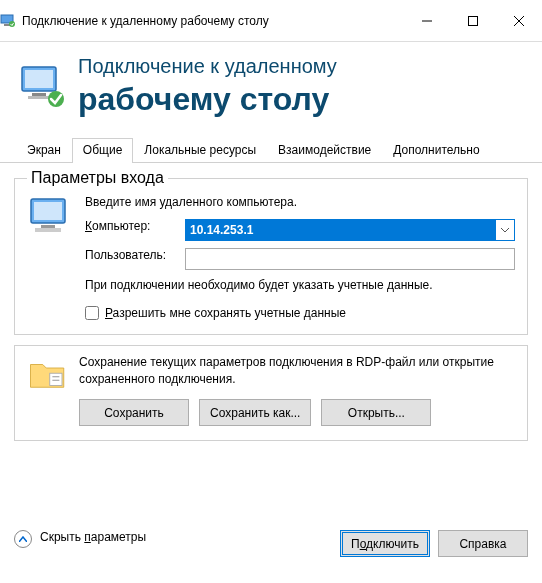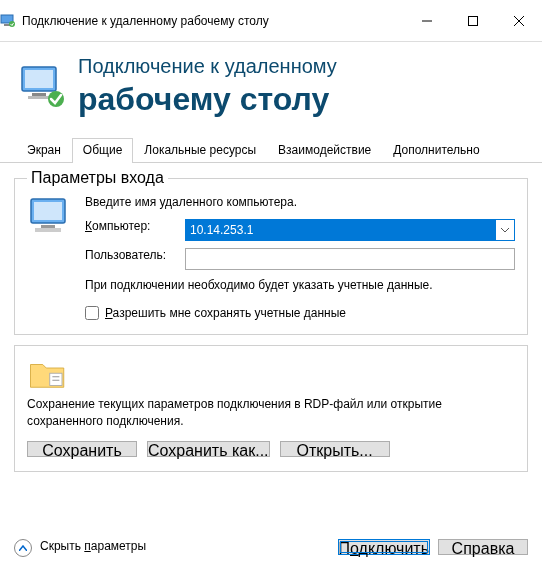--- a/index.html
+++ b/index.html
@@ -20,32 +20,32 @@
 fieldset { border: 1px solid #d0d0d0; margin: 6px 0 10px 0; padding: 8px 12px 14px 12px; }
 legend { padding: 0 4px; font-size: 16px; }
 .login-row { display: flex; align-items: flex-start; }
 .pc-icon { width: 48px; height: 48px; margin-right: 10px; flex-shrink: 0; }
 .login-fields { flex: 1; }
 .intro { margin-bottom: 10px; }
 .frow { display: flex; align-items: flex-start; margin-bottom: 7px; }
 .flabel { width: 100px; }
 .underline { text-decoration: underline; }
 .combo { flex: 1; display: flex; border: 1px solid #0078d7; height: 22px; align-items: center; }
-.combo input { flex: 1; border: none; outline: none; background: #0078d7; color: #fff; padding: 8px 4px; font-family: inherit; font-size: 12px; height: 100%; }
+.combo input { flex: 1; border: none; outline: none; background: #0078d7; color: #fff; padding: 8px 4px; font-family: inherit; font-size: 12px; height: 100%; font-weight: bold; }
 .combo input::selection { background: #0078d7; color: #fff; }
 .combo .chev { width: 18px; display: flex; align-items: center; justify-content: center; color: #444; background: #fff; height: 100%; }
 .textinput { flex: 1; border: 1px solid #aaa; height: 22px; padding: 2px 4px; font-family: inherit; font-size: 12px; }
 .note { margin: 6px 0 12px 0; line-height: 1.4; }
 .checkrow { display: flex; align-items: center; }
 .checkrow input { margin-right: 6px; width: 14px; height: 14px; }
-.conn-row { display: flex; align-items: flex-start; flex-direction: column; }
+.conn-row { display: flex; align-items: flex-start; }
 .folder-icon { width: 42px; height: 42px; margin-right: 10px; flex-shrink: 0; }
 .conn-text { flex: 1; line-height: 1.4; }
 .btnrow { display: flex; gap: 10px; margin-top: 12px; }
-.btn { min-width: 110px; height: 16px; border: 1px solid #adadad; background: #e1e1e1; font-family: inherit; font-size: 16px; cursor: default; padding: 0 0; }
+.btn { min-width: 110px; height: 27px; border: 1px solid #adadad; background: #e1e1e1; font-family: inherit; font-size: 12px; cursor: default; padding: 0 10px; }
 .btn.primary { border: 1px solid #0078d7; outline: 1px solid #0078d7; outline-offset: -3px; }
 .footer { display: flex; align-items: flex-start; padding: 10px 14px; position: absolute; bottom: 16px; width: 100%; }
 .collapse-icon { width: 18px; height: 18px; border: 1px solid #888; border-radius: 50%; display: flex; align-items: center; justify-content: center; margin-right: 8px; color: #0066cc; }
 .footer-link { flex: 1; }
 .footer .btn { min-width: 90px; margin-left: 8px; }
 </style>
 </head>
 <body>
 
 <div class="titlebar">

